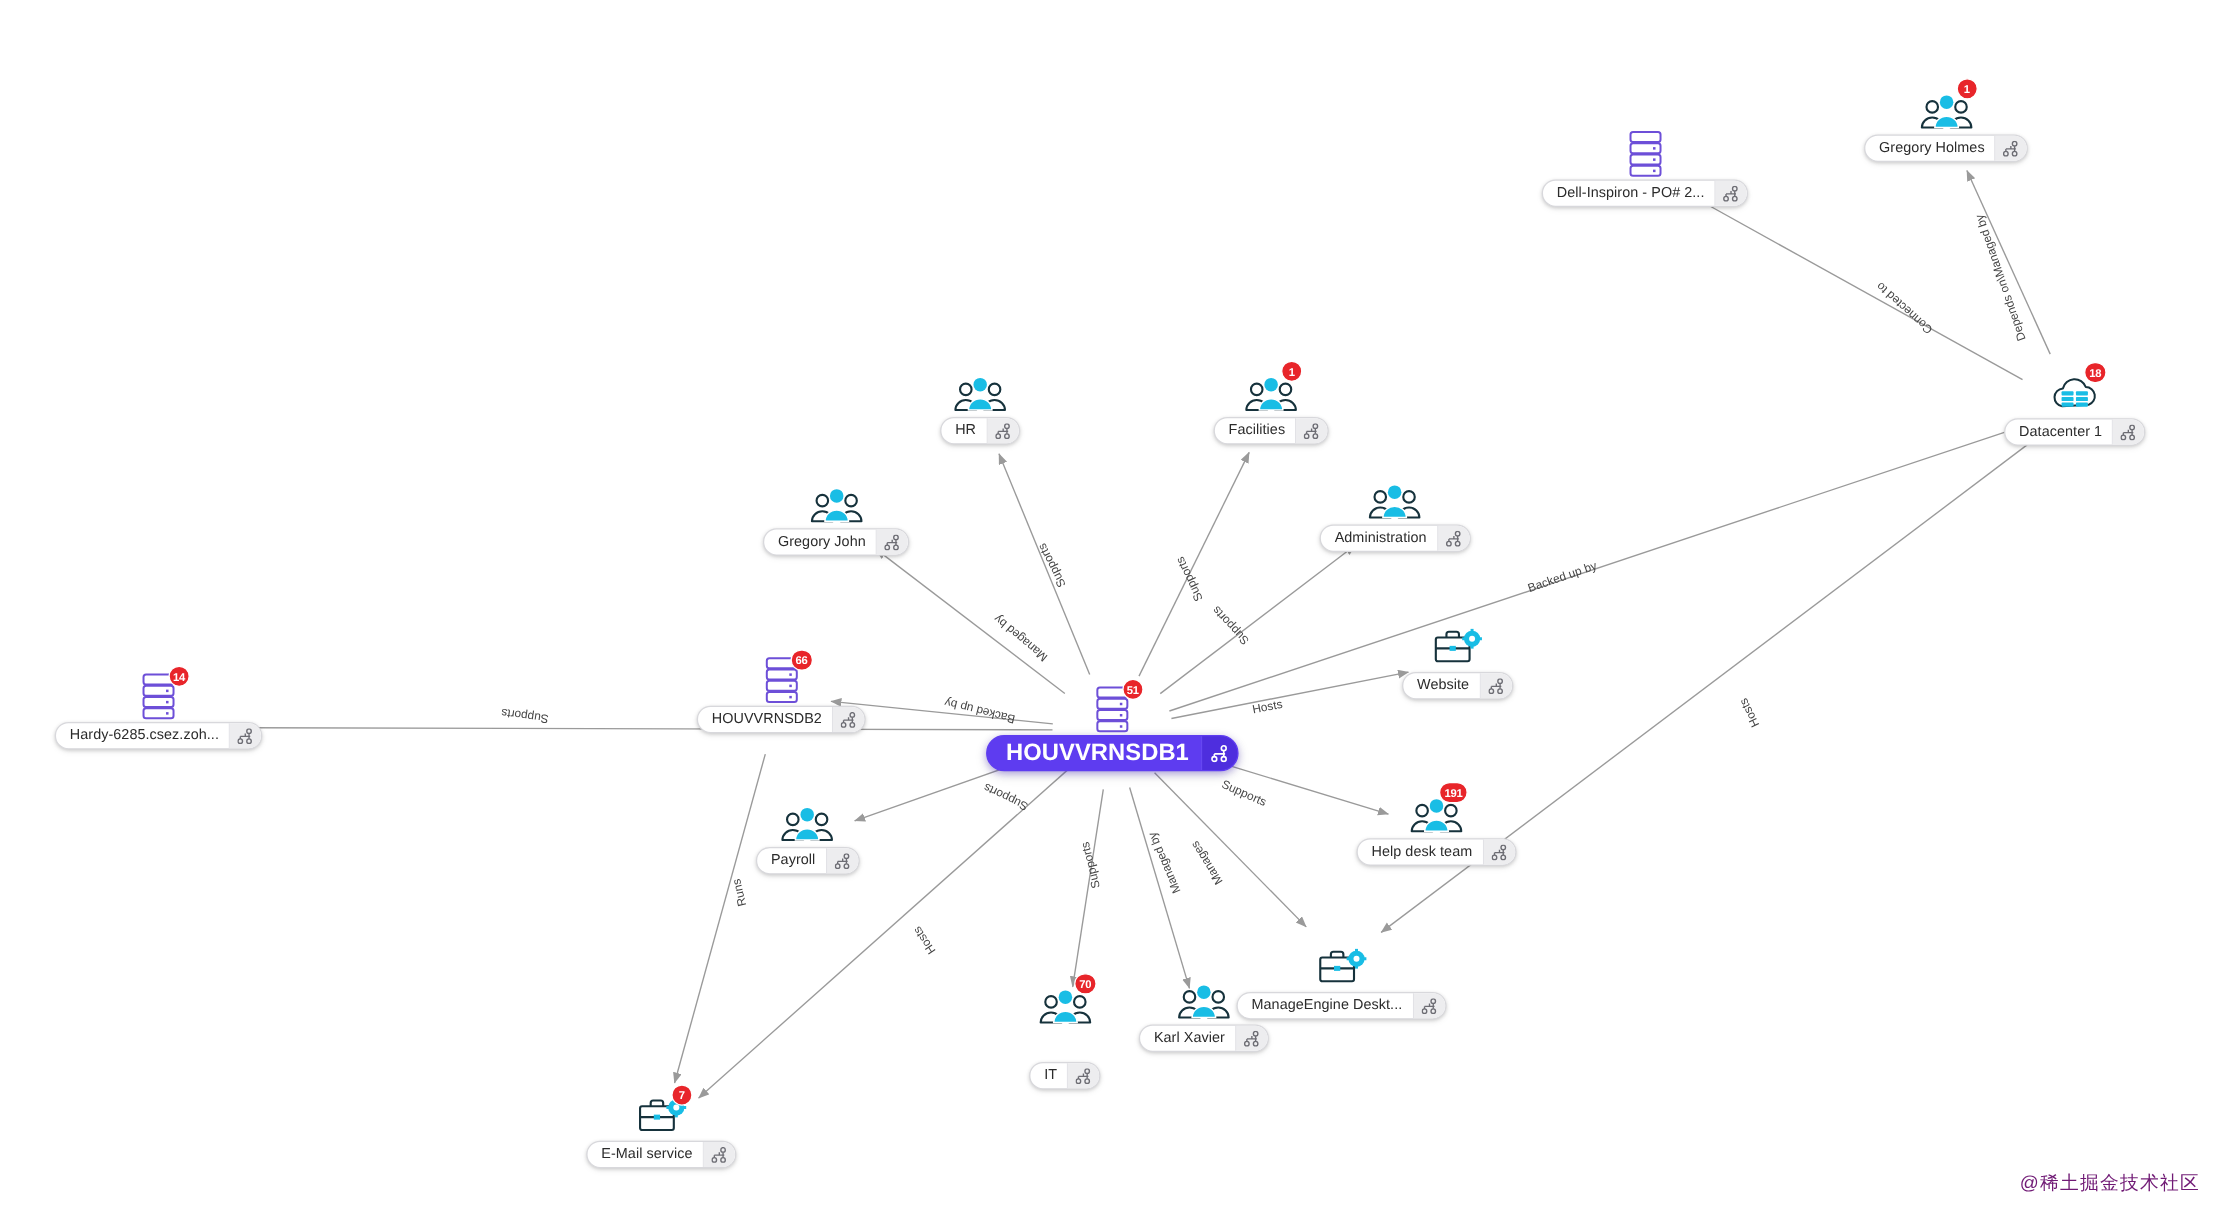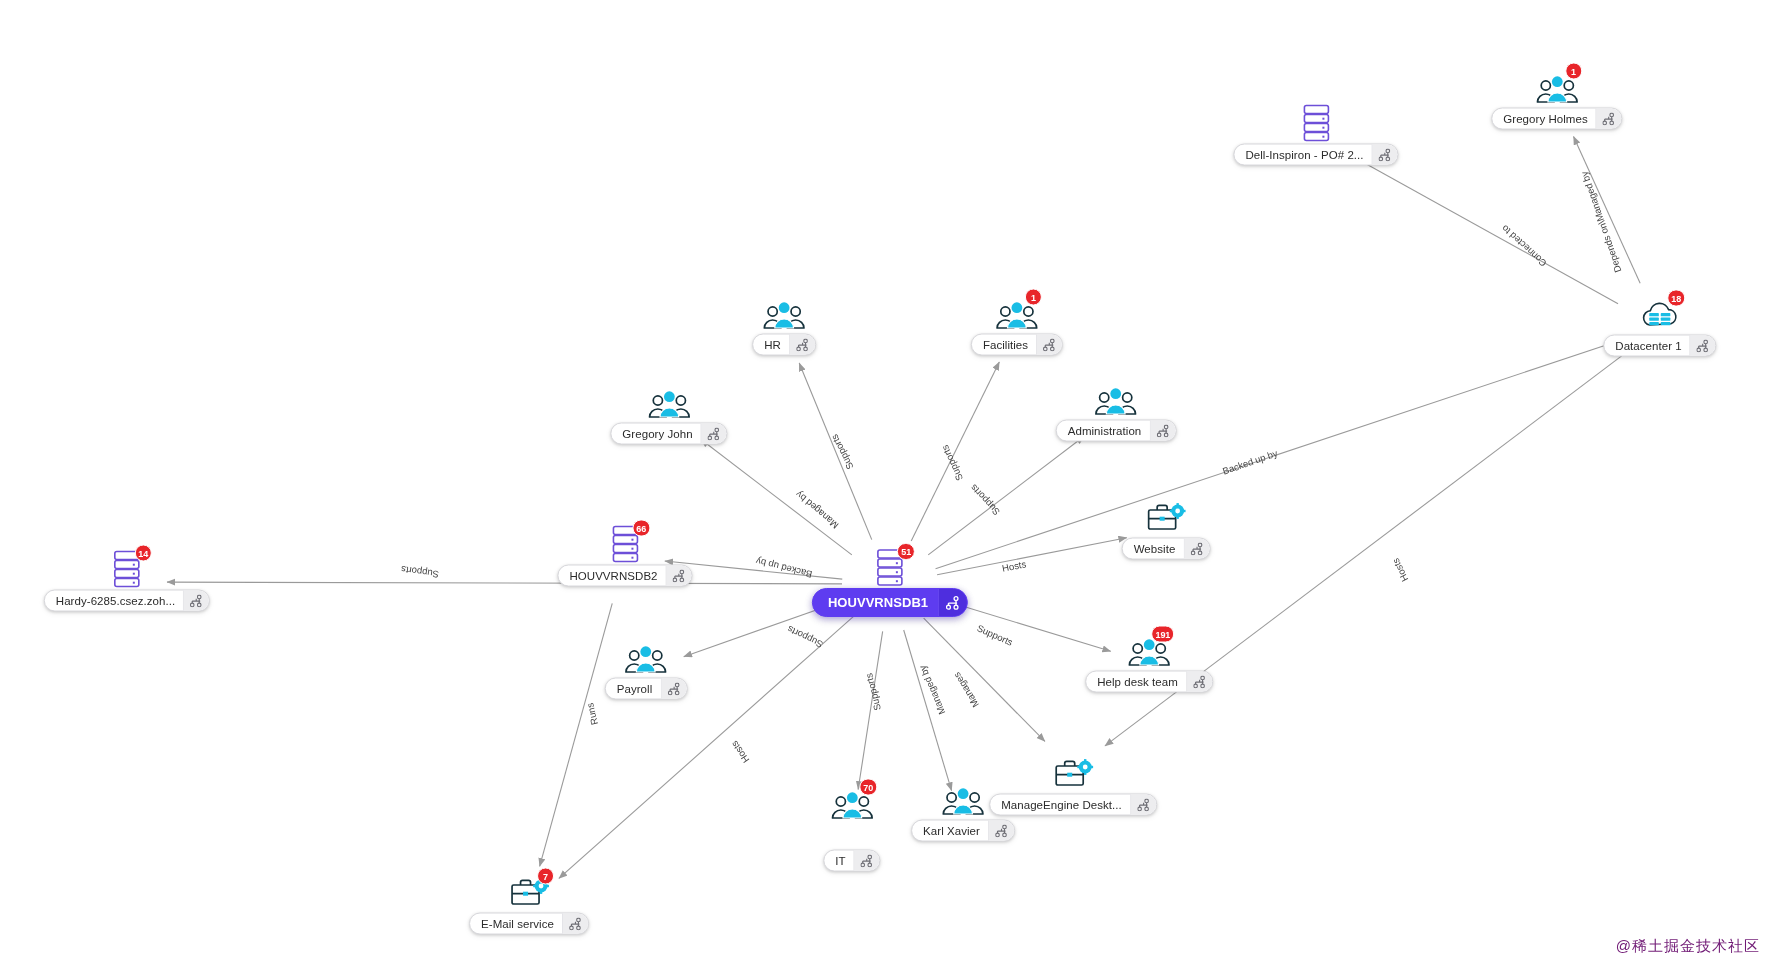--- a/index.html
+++ b/index.html
@@ -88,21 +88,21 @@
   
   .node.focus .pill {
     background: #5e3cf0;
     border-color: #5e3cf0;
     height: 29px;
     padding-left: 15px;
     box-shadow: 0 2px 6px rgba(70,40,200,0.35), 0 3px 10px rgba(0,0,0,0.12);
   }
   .node.focus .pill-label {
     color: #ffffff;
-    font-size: 13px;
+    font-size: 19px;
     font-weight: bold;
     padding-right: 10px;
   }
   .node.focus .pill-action {
     background: #4e2ede;
     border-left: 1px solid #6a4bf3;
     width: 29px; height: 29px; flex: 0 0 29px;
   }
   .edge-label {
     position: absolute;
@@ -231,21 +231,21 @@
       <g fill="none" stroke="#6d6d74" stroke-width="1.1">
         <circle cx="9.4" cy="2.4" r="1.8"></circle>
         <circle cx="2.4" cy="10.4" r="1.8"></circle>
         <circle cx="9.4" cy="10.4" r="1.8"></circle>
         <path d="M6.4 4.3 v2.3 M2.4 6.6 h8 M2.4 6.6 v2 M9.4 6.6 v1.9 M9.4 4.3 v2.3"></path>
       </g>
     </svg>
           </span>
         </div>
       </div>
-      <div class="node" style="left: 127px; top: 580px;">
+      <div class="node" style="left: 127px; top: 568px;">
         <div class="node-icon-wrap">
           <svg width="34" height="40" viewBox="0 0 34 40">
       <g fill="#ffffff" stroke="#6d4fd8" stroke-width="1.6">
         <rect x="5" y="3" width="24" height="8" rx="2"></rect>
         <rect x="5" y="12" width="24" height="8" rx="2"></rect>
         <rect x="5" y="21" width="24" height="8" rx="2"></rect>
         <rect x="5" y="30" width="24" height="8" rx="2"></rect>
       </g>
       <g fill="#6d4fd8">
         <rect x="23" y="15.2" width="2" height="2"></rect>

